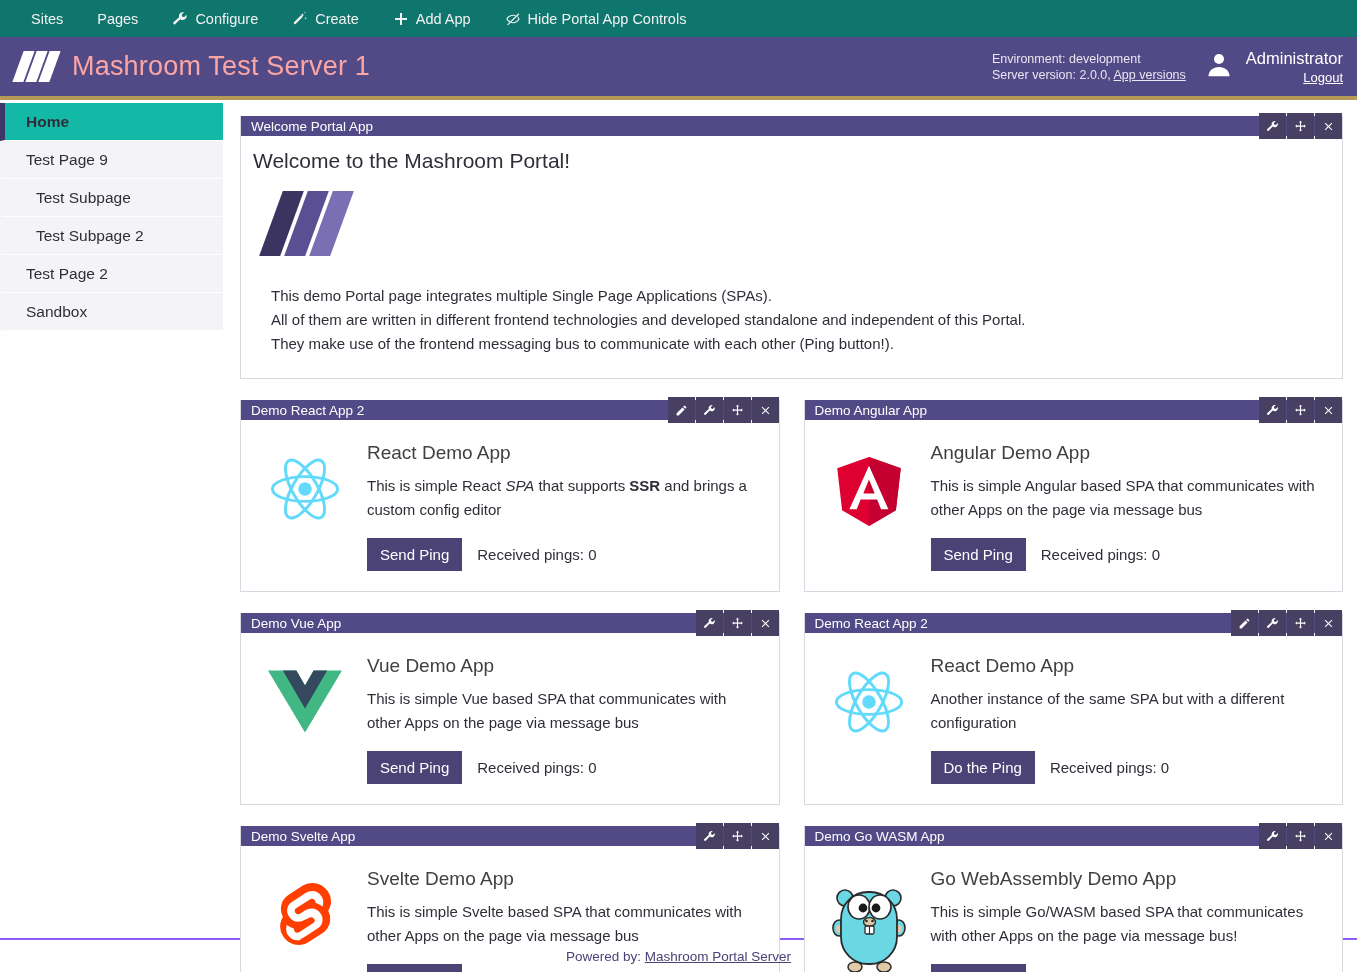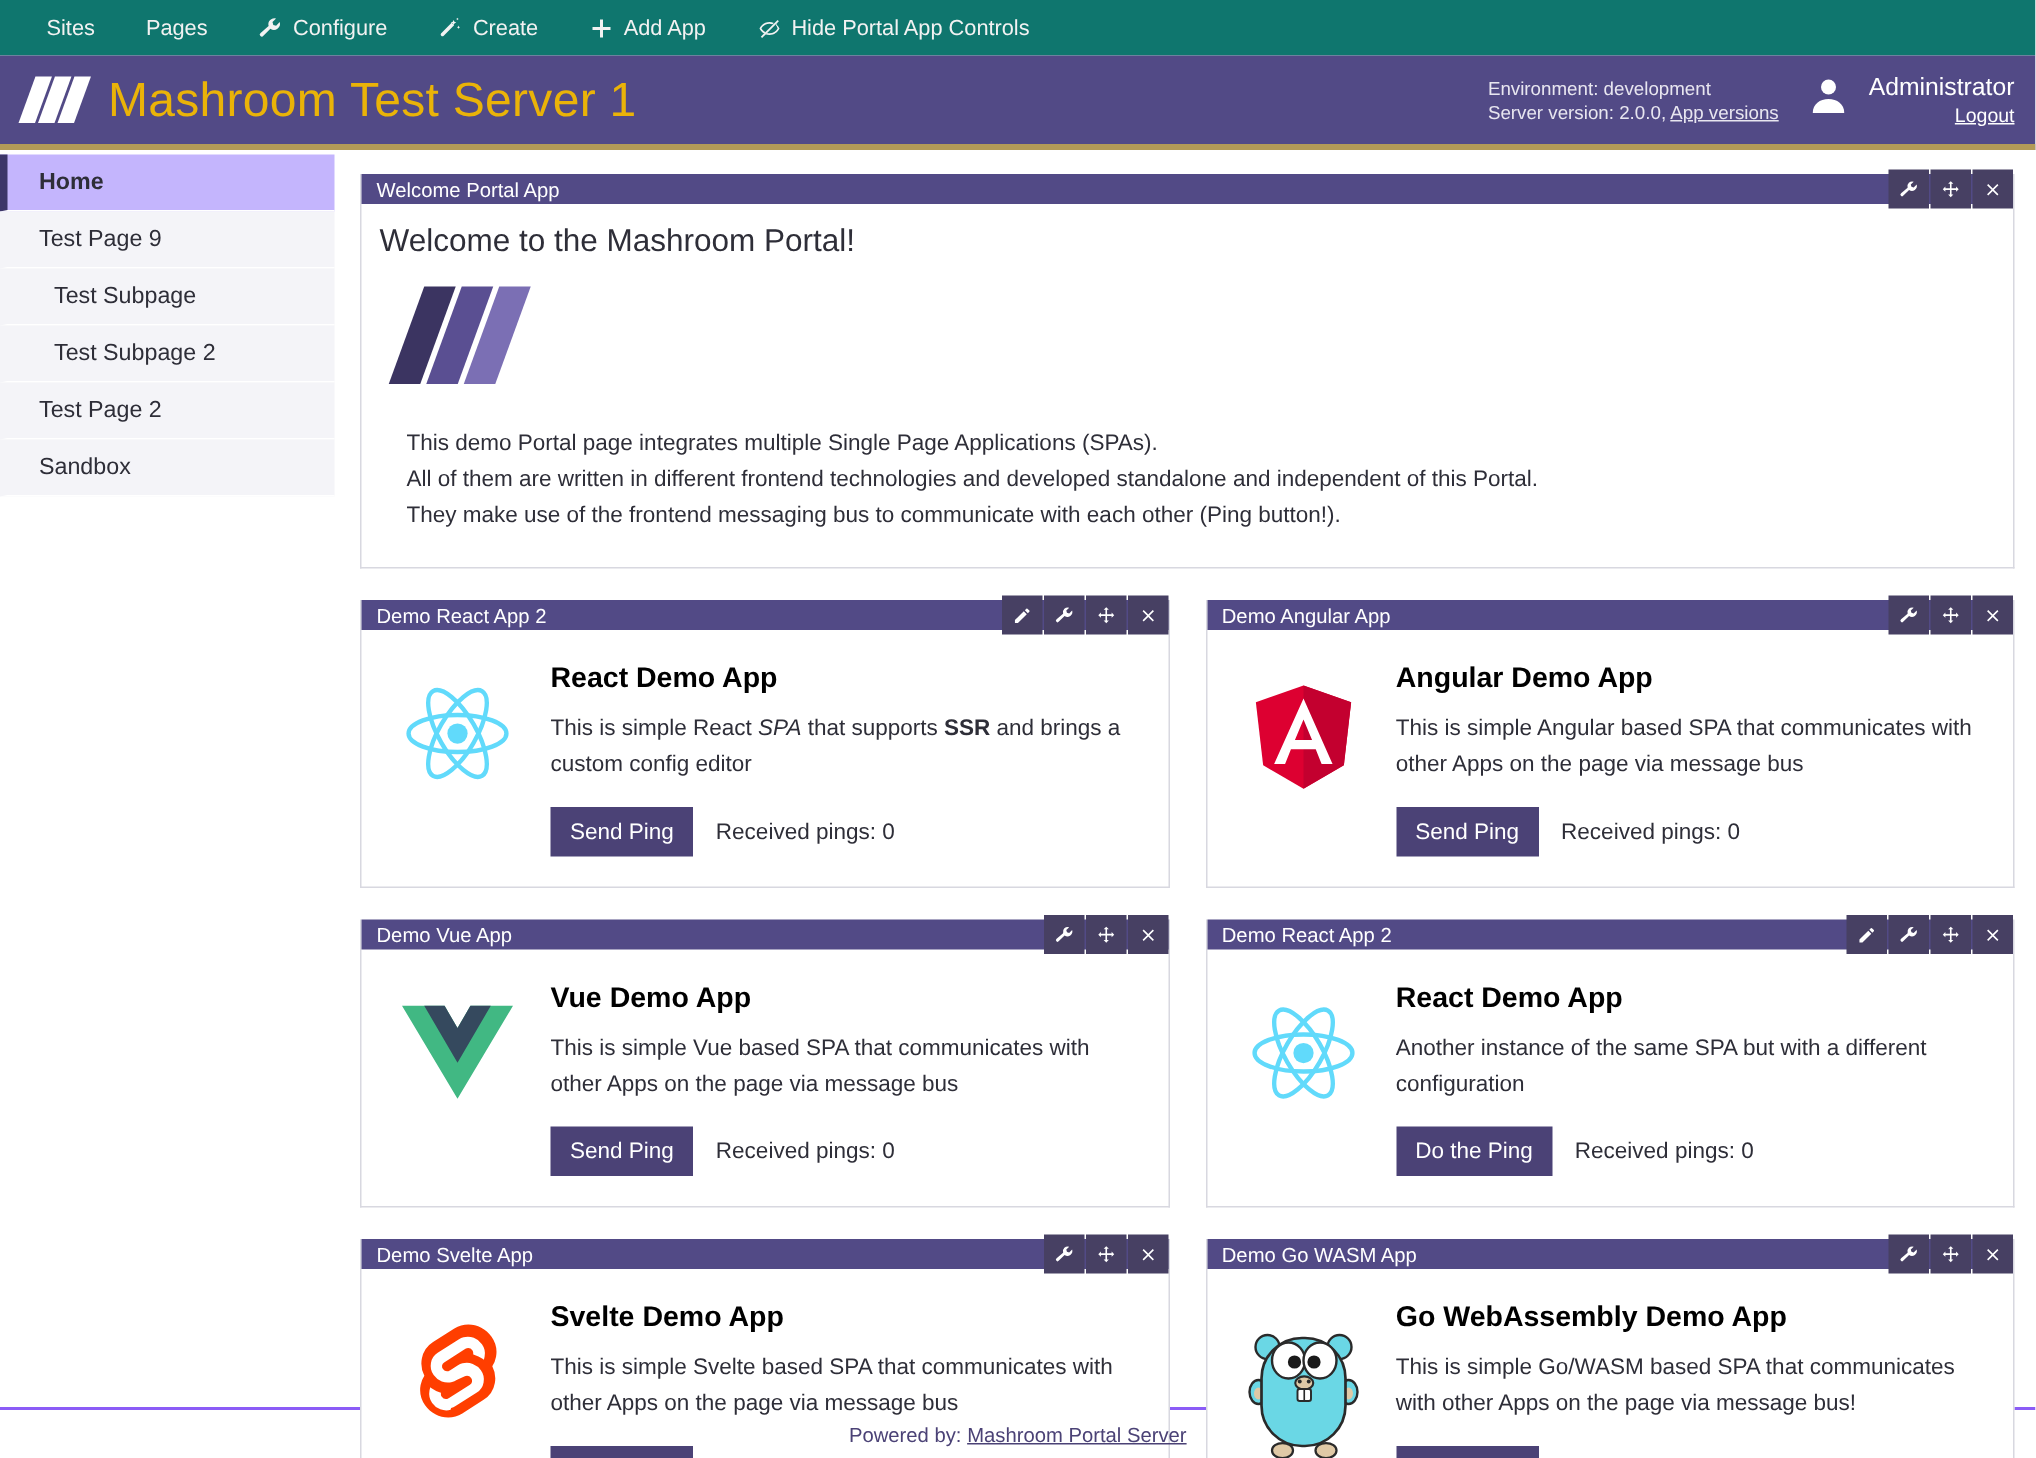--- a/index.html
+++ b/index.html
@@ -39,22 +39,22 @@
     background: #524a86;
     display: flex;
     align-items: center;
     justify-content: space-between;
     padding: 0 14px 0 18px;
     border-bottom: 4px solid #b39a57;
     position: relative;
   }
   #brand { display: flex; align-items: center; gap: 17px; }
   #brand-title {
-    color: #eab308;
-    font-size: 32px;
+    color: #fca5a5;
+    font-size: 27px;
     font-weight: 400;
     letter-spacing: .2px;
   }
   #header-right { display: flex; align-items: center; gap: 18px; }
   #server-info {
     color: #e8e6f0;
     font-size: 12.5px;
     line-height: 16px;
     text-align: left;
   }
@@ -88,21 +88,21 @@
     color: #2e2e38;
     background: #f4f4f8;
     border-bottom: 1px solid #ffffff;
     border-left: 5px solid transparent;
     cursor: pointer;
   }
   .nav-item.level2 { padding-left: 31px; }
   .nav-item.active {
     font-weight: bold;
     border-left: 5px solid #3d3669;
-    background: #c4b5fd;
+    background: #14b8a6;
   }
 
   #content {
     flex: 1;
     padding: 16px 14px 0 17px;
   }
 
   
   .app-win {
     background: #ffffff;
@@ -159,22 +159,22 @@
   }
   .card-row { display: flex; gap: 16px; align-items: flex-start; padding: 6px 0 2px 0; }
   .card-logo {
     width: 92px; flex: 0 0 92px;
     display: flex; align-items: center; justify-content: center;
     padding-top: 16px;
   }
   .card-text { flex: 1; padding-top: 2px; }
   .card-title {
     font-size: 19px;
-    font-weight: bold;
-    color: #000000;
+    font-weight: normal;
+    color: #404040;
     margin: 0 0 10px 0;
   }
   .card-desc {
     font-size: 15px;
     color: #2e2e38;
     line-height: 24px;
     margin: 0 0 16px 0;
     max-width: 400px;
   }
   .card-actions { display: flex; align-items: center; gap: 15px; }

